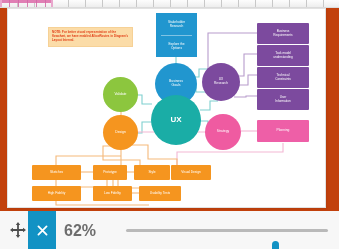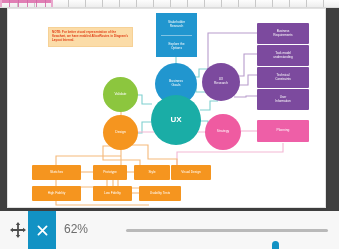--- a/index.html
+++ b/index.html
@@ -1,21 +1,21 @@
 <!DOCTYPE html>
 <html><head>
 <meta charset="utf-8">
 <style>
   html,body{margin:0;padding:0;}
   body{
     width:339px;height:249px;overflow:hidden;
     background:#f0f0f0;
     font-family:"Liberation Sans", sans-serif;
   }
-  #app{position:relative;width:339px;height:249px;background:#404040;}
+  #app{position:relative;width:339px;height:249px;background:#c2410c;}
 
   
   .ruler{
     position:absolute;left:0;top:0;width:339px;height:7px;
     background:linear-gradient(#fdfdfd,#eeeeee);
     border-bottom:1px solid #dcdcdc;
     overflow:hidden;
   }
   .ruler-ticks{
     position:absolute;left:0;top:0;width:339px;height:7px;
@@ -62,21 +62,21 @@
   .stk{position:absolute;background:#2196cf;}
   .stk .part{display:flex;align-items:center;justify-content:center;
     color:#fff;text-align:center;height:50%;}
   .stk .divider{position:absolute;left:5px;right:5px;top:50%;height:1px;background:#7fc3e4;}
 
   
   .toolbar{position:absolute;left:0;bottom:0;width:339px;height:38px;background:#f7f7f7;}
   .tb-move{position:absolute;left:8px;top:9px;width:20px;height:20px;}
   .tb-close{position:absolute;left:28px;top:0;width:28px;height:38px;background:#1292c4;
             display:flex;align-items:center;justify-content:center;}
-  .zoom-label{position:absolute;left:64px;top:11px;font-size:12px;color:#6d6d6d;}
+  .zoom-label{position:absolute;left:64px;top:11px;font-size:16px;color:#6d6d6d;font-weight:bold;}
   .slider{position:absolute;left:126px;top:18px;width:202px;height:3px;background:#b9b9b9;border-radius:2px;}
   .slider-thumb{position:absolute;left:146px;top:12px;width:7px;height:15px;
                 background:#1292c4;border-radius:4px;}
 </style>
 </head>
 <body>
 
 <div id="app">
 
   <div class="ruler">

